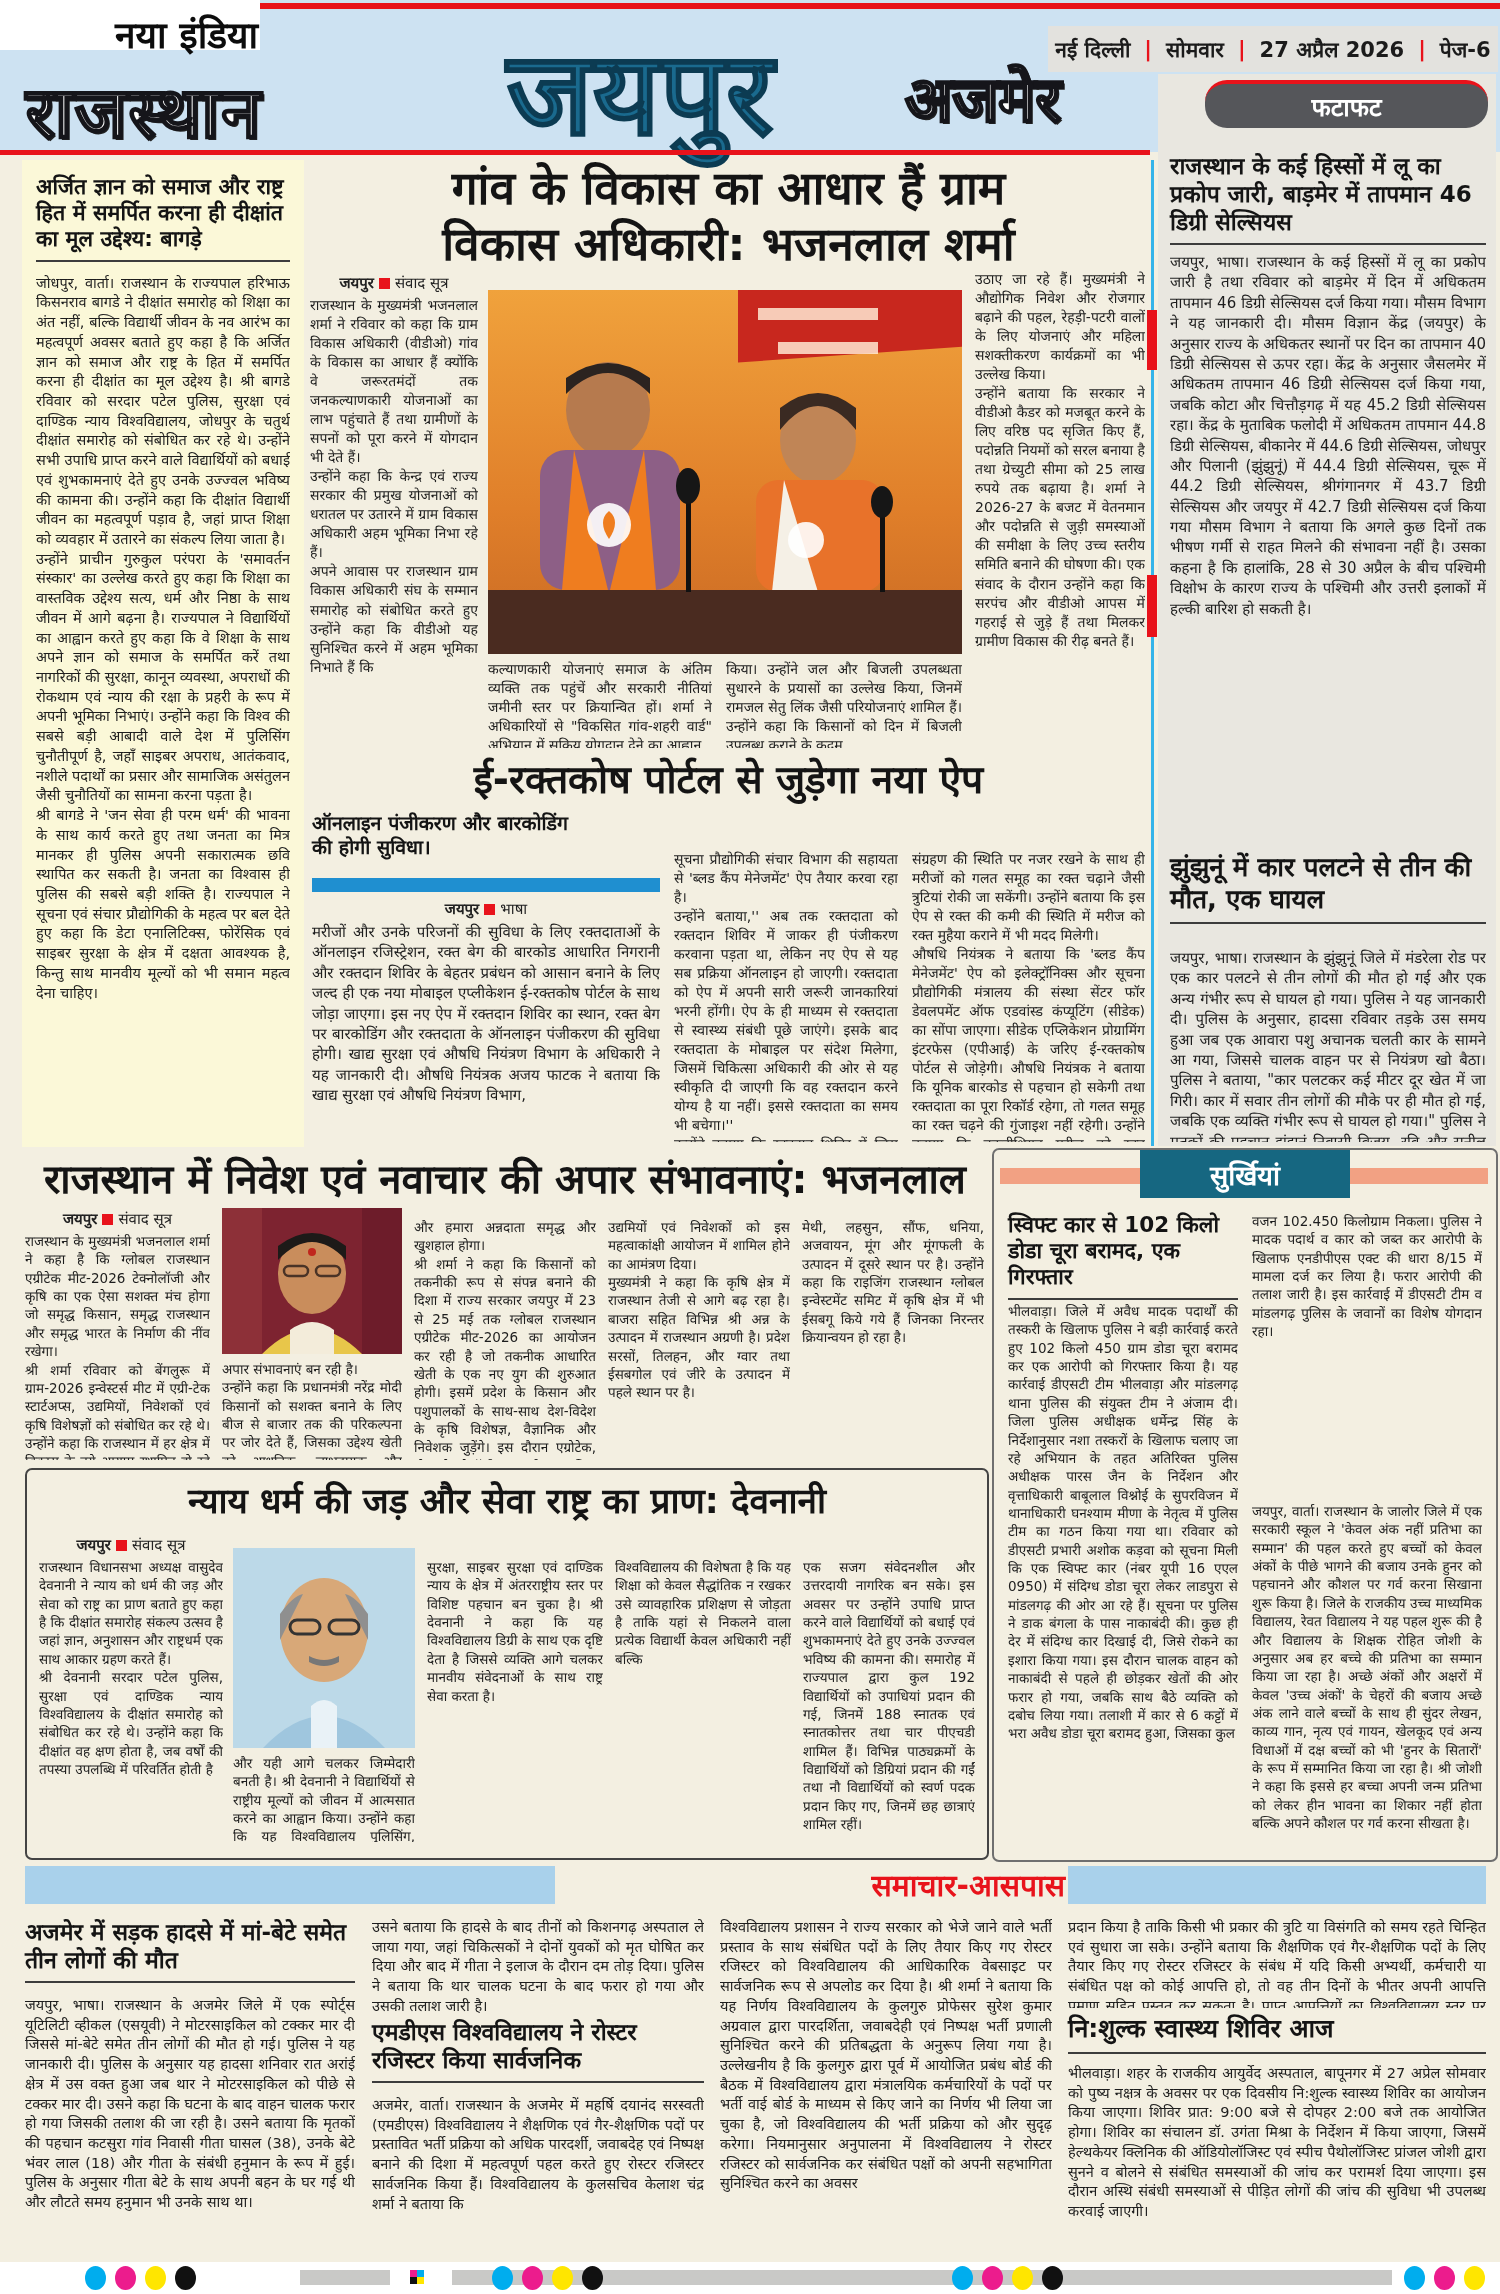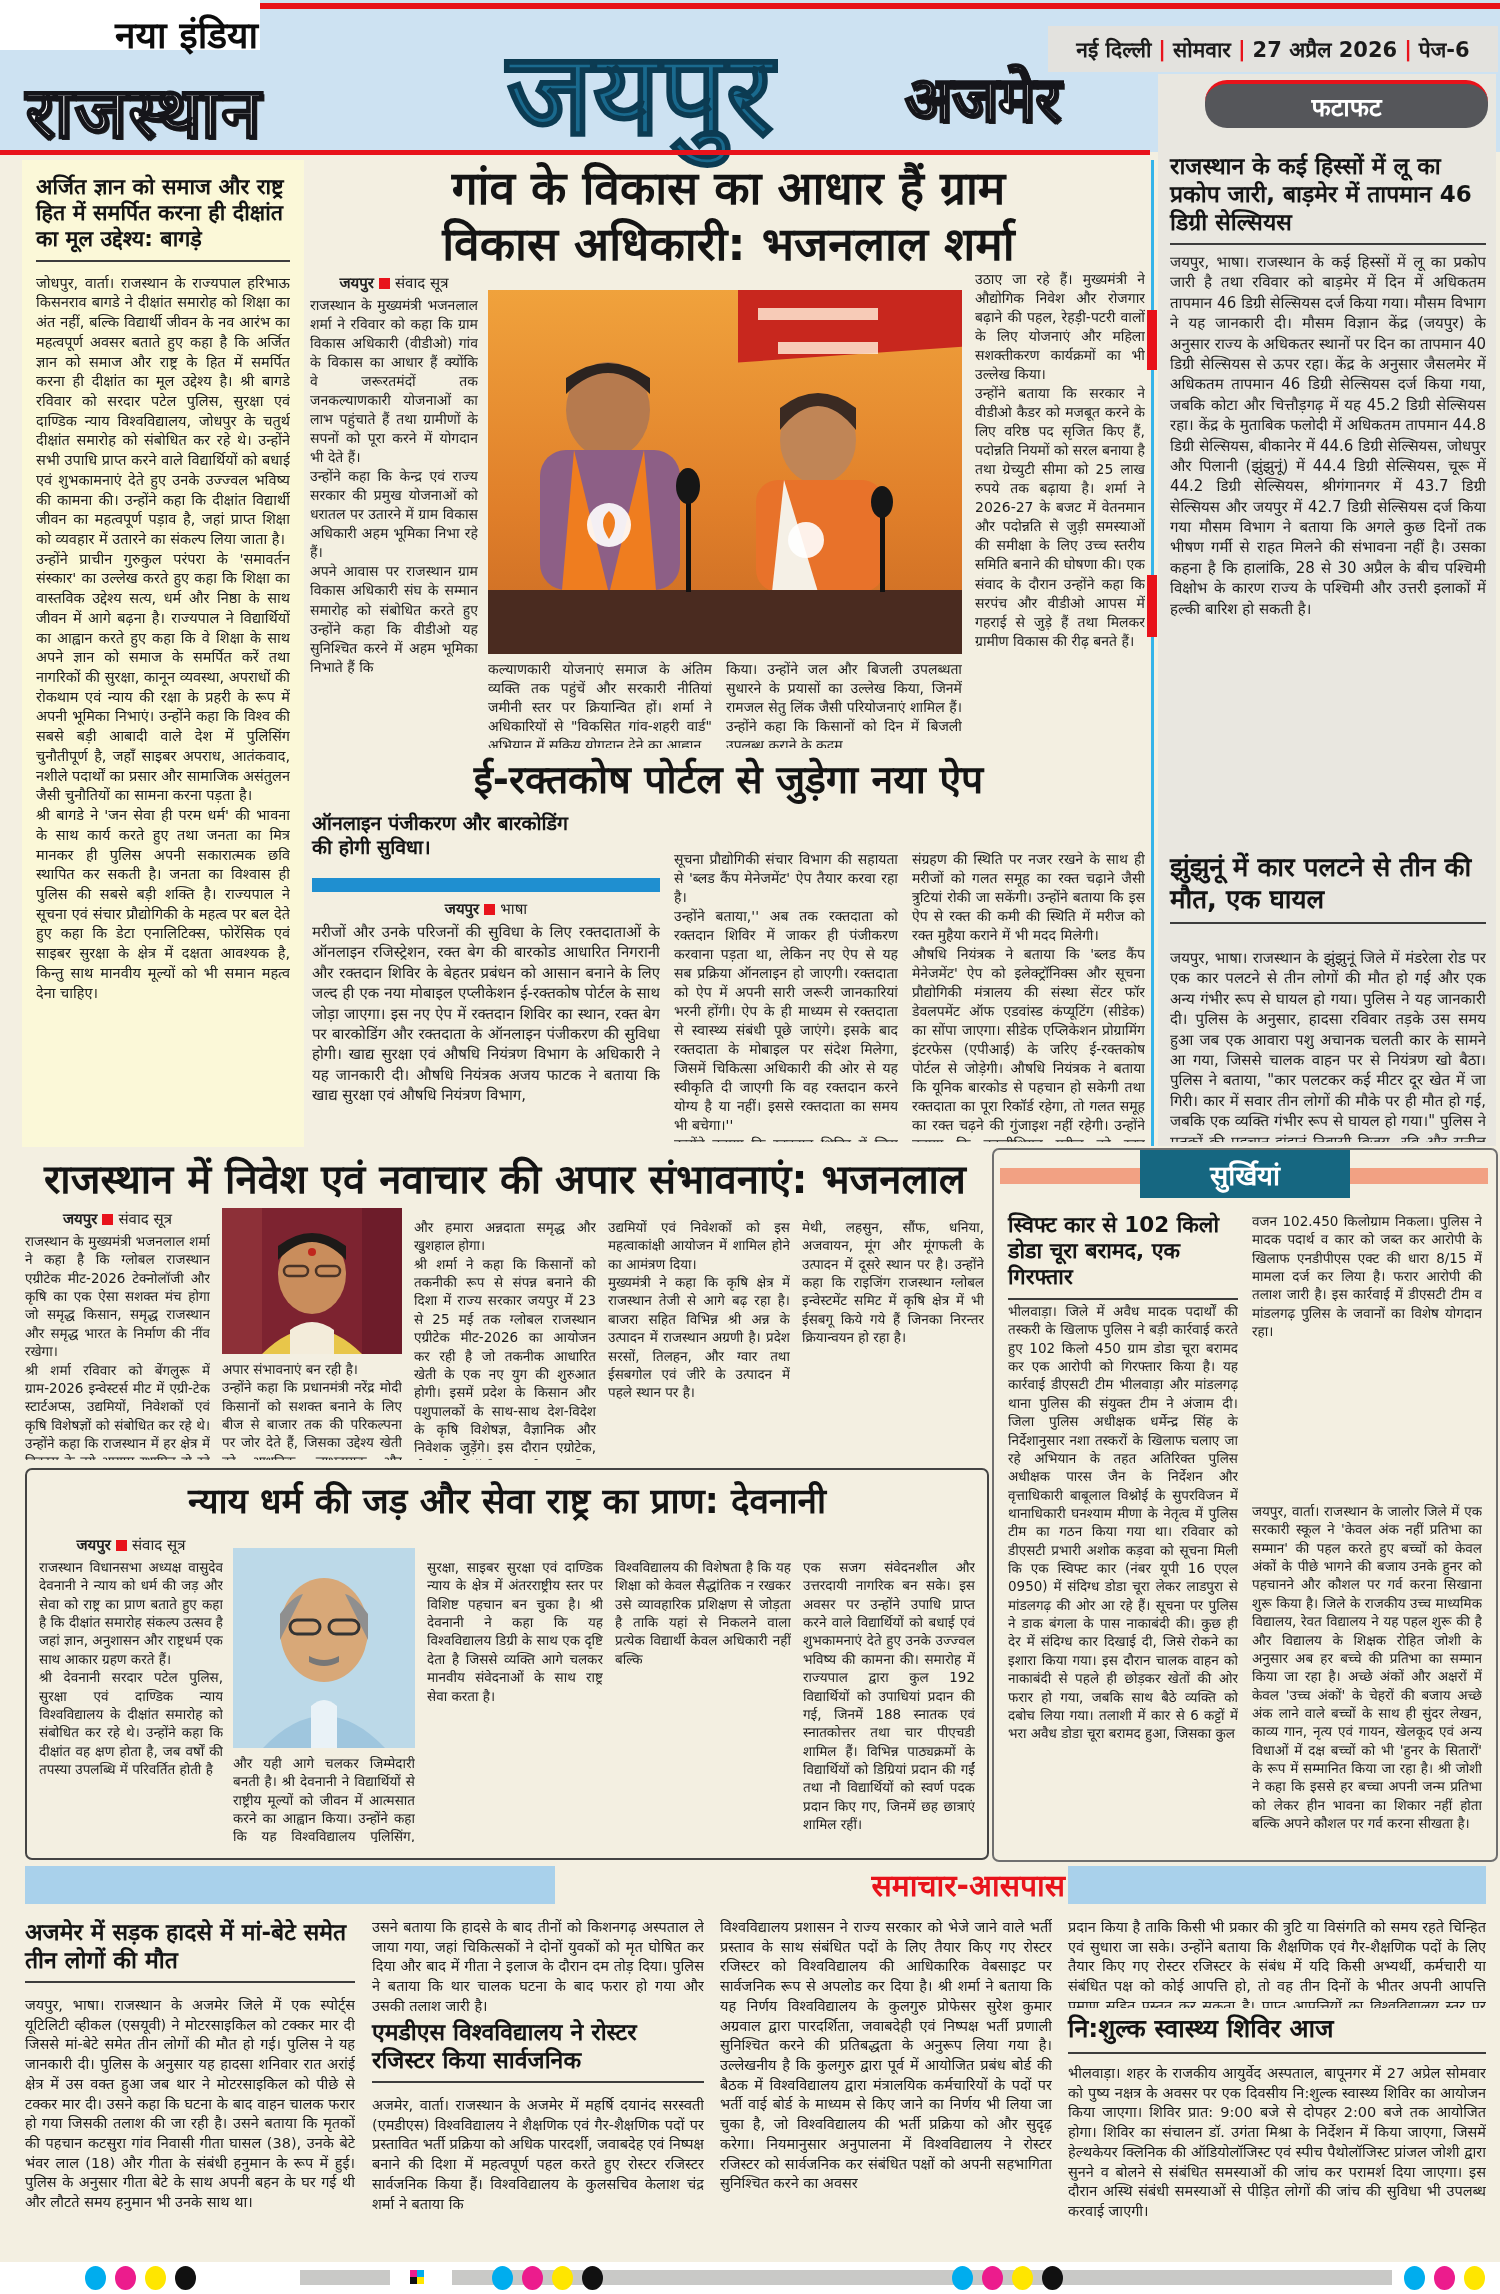--- a/index.html
+++ b/index.html
@@ -26,21 +26,21 @@
 
 <div class="page">
 
   <div class="abs" style="left:0;top:0;width:1500px;height:152px;background:#cde2f2;">
     <div class="abs red-rule" style="left:80px;top:3px;width:1420px;height:6px;"></div>
     <div class="abs" style="left:0;top:0;width:260px;height:50px;background:#fff;"></div>
     <div class="abs" style="left:84px;top:8px;font-size:37px;font-weight:900;color:#0c0c0c;margin-left:31px;">नया इंडिया</div>
     <div class="abs outline-white" style="left:26px;top:62px;font-size:70px;font-weight:800;letter-spacing:2px;">राजस्थान</div>
     <div class="abs" style="left:380px;top:10px;width:520px;text-align:center;font-size:116px;font-weight:900;color:#1a6a8e;-webkit-text-stroke:2px #0c3b52;">जयपुर</div>
     <div class="abs outline-white" style="left:905px;top:55px;font-size:62px;font-weight:800;">अजमेर</div>
-    <div class="abs" style="left:1048px;top:26px;width:450px;height:46px;background:#e3e2de;display:flex;align-items:center;justify-content:center;font-size:21px;font-weight:bold;gap:7px;">
+    <div class="abs" style="left:1048px;top:26px;width:450px;height:46px;background:#e3e2de;display:flex;align-items:center;justify-content:center;font-size:21px;font-weight:bold;gap:14px;">
       <span>नई दिल्ली</span>
       <span style="color:#e8131b;font-weight:900;">|</span>
       <span>सोमवार</span>
       <span style="color:#e8131b;font-weight:900;">|</span>
       <span>27 अप्रैल 2026</span>
       <span style="color:#e8131b;font-weight:900;">|</span>
       <span>पेज-6</span>
     </div>
   </div>
   <div class="abs red-rule" style="left:0;top:150px;width:1150px;height:5px;"></div>

